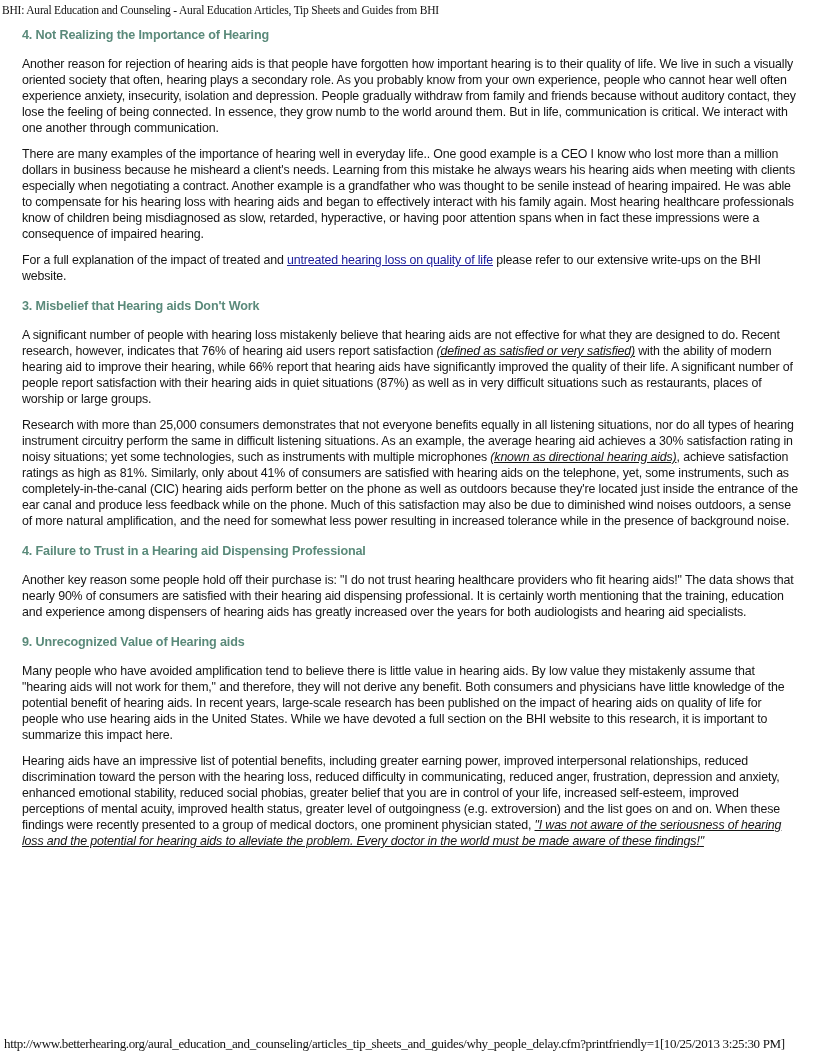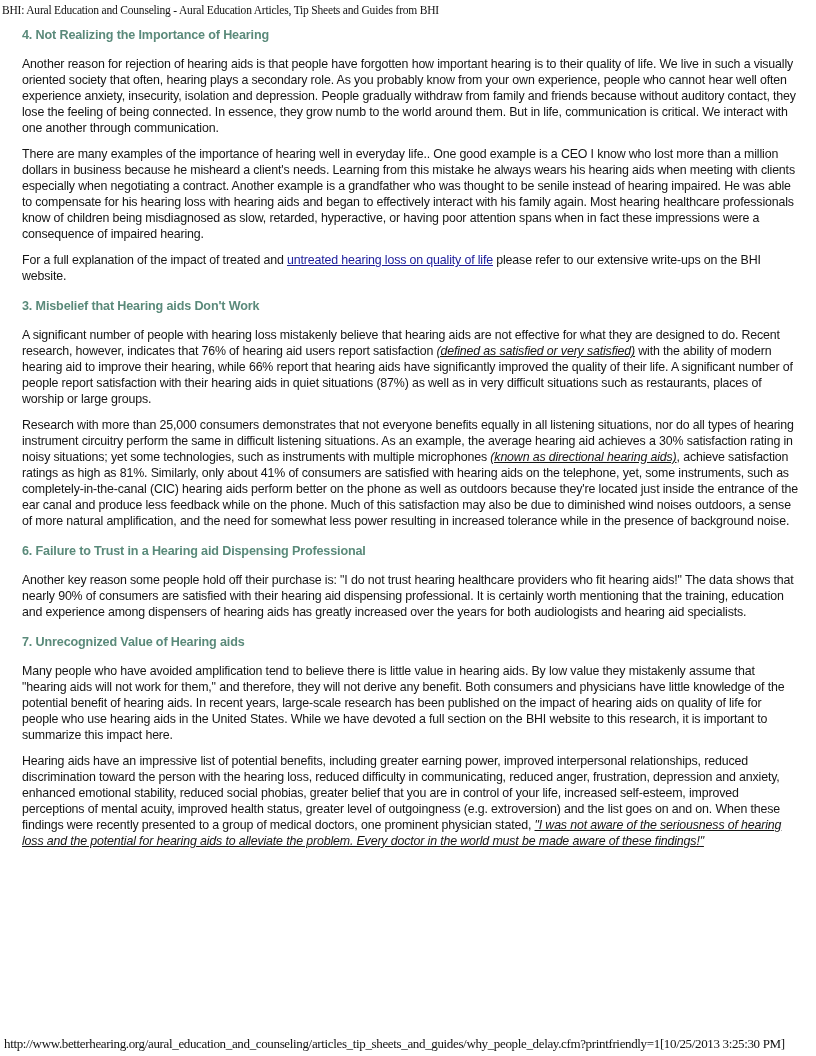--- a/index.html
+++ b/index.html
@@ -82,25 +82,25 @@
     <p class="para last"><span>For a full explanation of the impact of treated and </span><a href="#" style="color: rgb(26, 26, 153);">untreated hearing loss on quality of life</a><span> please refer to our extensive write-ups on the BHI website.</span></p>
   </div>
 
   <div>
     <h2 class="section-heading" style="color: rgb(90, 138, 122);">3. Misbelief that Hearing aids Don't Work</h2>
     <p class="para"><span>A significant number of people with hearing loss mistakenly believe that hearing aids are not effective for what they are designed to do. Recent research, however, indicates that 76% of hearing aid users report satisfaction </span><em>(defined as satisfied or very satisfied)</em><span> with the ability of modern hearing aid to improve their hearing, while 66% report that hearing aids have significantly improved the quality of their life. A significant number of people report satisfaction with their hearing aids in quiet situations (87%) as well as in very difficult situations such as restaurants, places of worship or large groups.</span></p>
     <p class="para last"><span>Research with more than 25,000 consumers demonstrates that not everyone benefits equally in all listening situations, nor do all types of hearing instrument circuitry perform the same in difficult listening situations. As an example, the average hearing aid achieves a 30% satisfaction rating in noisy situations; yet some technologies, such as instruments with multiple microphones </span><em>(known as directional hearing aids)</em><span>, achieve satisfaction ratings as high as 81%. Similarly, only about 41% of consumers are satisfied with hearing aids on the telephone, yet, some instruments, such as completely-in-the-canal (CIC) hearing aids perform better on the phone as well as outdoors because they're located just inside the entrance of the ear canal and produce less feedback while on the phone. Much of this satisfaction may also be due to diminished wind noises outdoors, a sense of more natural amplification, and the need for somewhat less power resulting in increased tolerance while in the presence of background noise.</span></p>
   </div>
 
   <div>
-    <h2 class="section-heading" style="color: rgb(90, 138, 122);">6. Failure to Trust in a Hearing aid Dispensing Professional</h2>
+    <h2 class="section-heading" style="color: rgb(90, 138, 122);">4. Failure to Trust in a Hearing aid Dispensing Professional</h2>
     <p class="para last">Another key reason some people hold off their purchase is: "I do not trust hearing healthcare providers who fit hearing aids!" The data shows that nearly 90% of consumers are satisfied with their hearing aid dispensing professional. It is certainly worth mentioning that the training, education and experience among dispensers of hearing aids has greatly increased over the years for both audiologists and hearing aid specialists.</p>
   </div>
 
   <div>
-    <h2 class="section-heading" style="color: rgb(90, 138, 122);">7. Unrecognized Value of Hearing aids</h2>
+    <h2 class="section-heading" style="color: rgb(90, 138, 122);">9. Unrecognized Value of Hearing aids</h2>
     <p class="para">Many people who have avoided amplification tend to believe there is little value in hearing aids. By low value they mistakenly assume that "hearing aids will not work for them," and therefore, they will not derive any benefit. Both consumers and physicians have little knowledge of the potential benefit of hearing aids. In recent years, large-scale research has been published on the impact of hearing aids on quality of life for people who use hearing aids in the United States. While we have devoted a full section on the BHI website to this research, it is important to summarize this impact here.</p>
     <p class="para"><span>Hearing aids have an impressive list of potential benefits, including greater earning power, improved interpersonal relationships, reduced discrimination toward the person with the hearing loss, reduced difficulty in communicating, reduced anger, frustration, depression and anxiety, enhanced emotional stability, reduced social phobias, greater belief that you are in control of your life, increased self-esteem, improved perceptions of mental acuity, improved health status, greater level of outgoingness (e.g. extroversion) and the list goes on and on. When these findings were recently presented to a group of medical doctors, one prominent physician stated, </span><em>"I was not aware of the seriousness of hearing loss and the potential for hearing aids to alleviate the problem. Every doctor in the world must be made aware of these findings!"</em><span></span></p>
   </div>
 
 </div>
 
 <div class="print-footer">http://www.betterhearing.org/aural_education_and_counseling/articles_tip_sheets_and_guides/why_people_delay.cfm?printfriendly=1[10/25/2013 3:25:30 PM]</div>
 
 </body></html>

